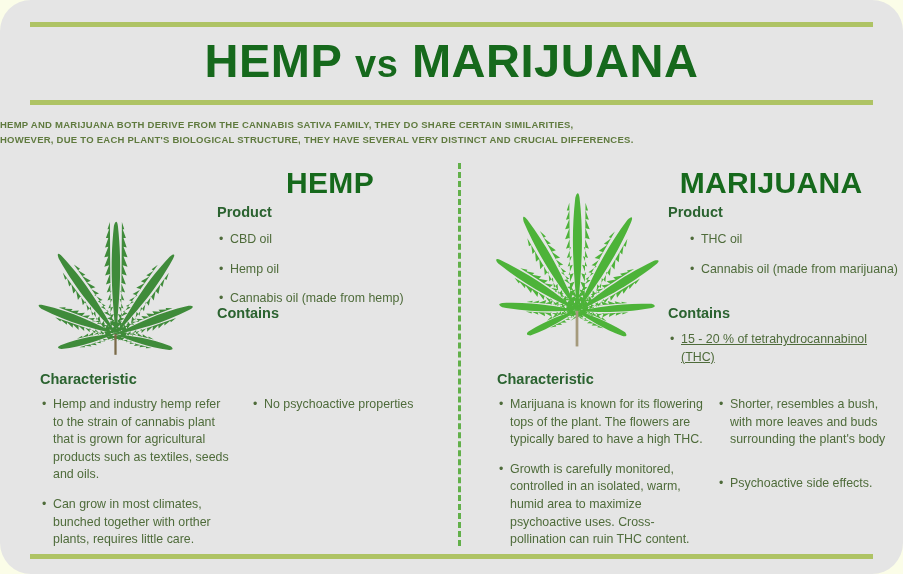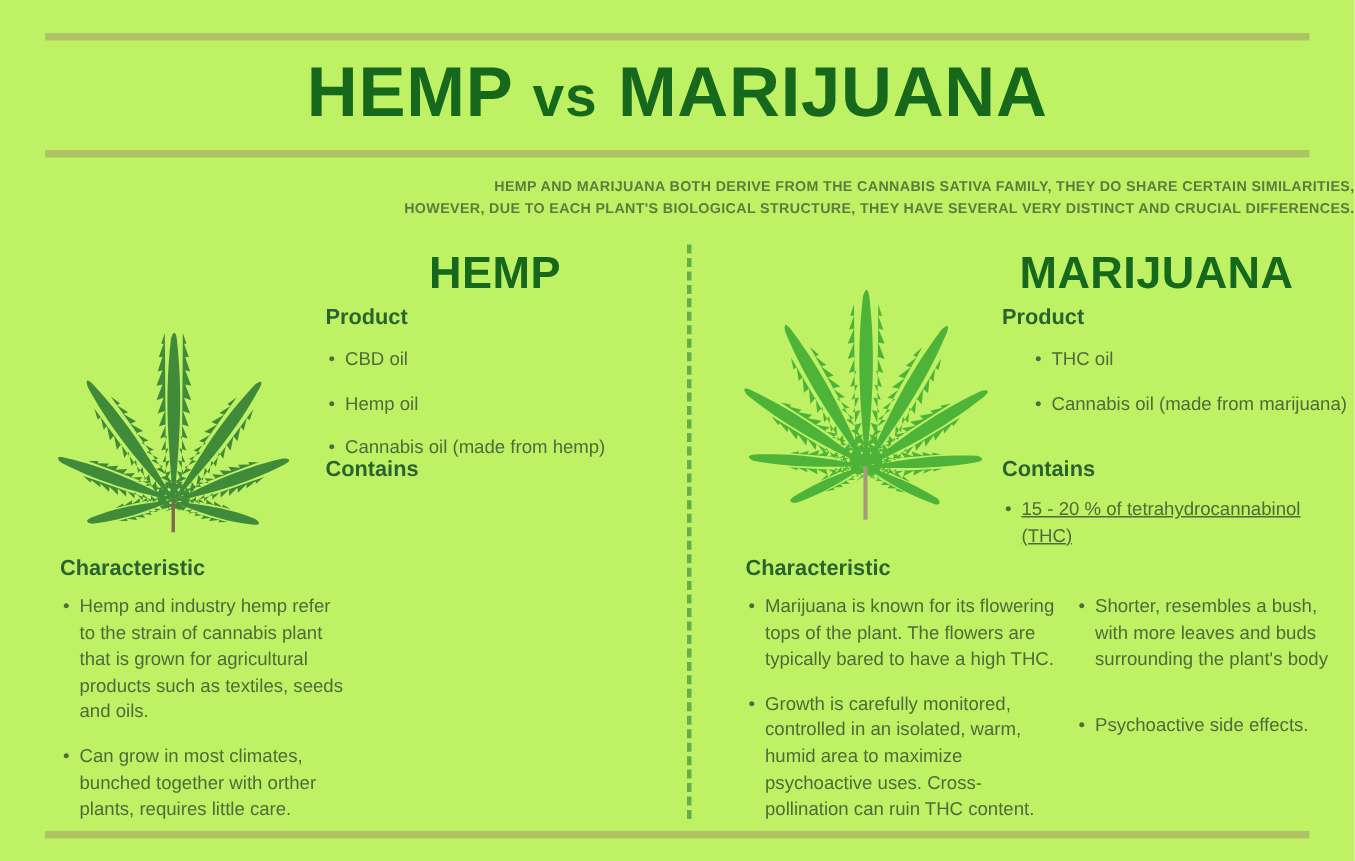--- a/index.html
+++ b/index.html
@@ -10,21 +10,22 @@
     width: 903px;
     height: 574px;
     background: #fbfde8;
     font-family: "Liberation Sans", sans-serif;
     overflow: hidden;
     position: relative;
   }
   .page {
     position: absolute;
     inset: 0;
-    background: #bef264;
+    background: #e5e5e5;
+    border-radius: 31px;
   }
 
   
   .rule {
     position: absolute;
     left: 30px;
     width: 843px;
     height: 5px;
     background: #aec364;
   }
@@ -49,21 +50,21 @@
     font-size: 38px;
     font-weight: bold;
   }
 
   
   .subtitle {
     position: absolute;
     top: 118px;
     left: 0;
     width: 903px;
-    text-align: right;
+    text-align: left;
     font-size: 9.5px;
     font-weight: bold;
     color: #5f7a3e;
     line-height: 1.55;
     letter-spacing: 0.25px;
   }
   .subtitle div { white-space: nowrap; }
 
   
   .divider {
@@ -278,20 +279,21 @@
   </div>
 
   <div class="sec-title hemp-contains-title">Contains</div>
 
   <div class="sec-title hemp-char-title">Characteristic</div>
   <div class="bullets hemp-char-a">
     <div class="bullet">Hemp and industry hemp refer to the strain of cannabis plant that is grown for agricultural products such as textiles, seeds and oils.</div>
     <div class="bullet">Can grow in most climates, bunched together with orther plants, requires little care.</div>
   </div>
   <div class="bullets hemp-char-b">
+    <div class="bullet">No psychoactive properties</div>
   </div>
 
   <div class="col-heading heading-marijuana">MARIJUANA</div>
 
   <div class="sec-title mj-product-title">Product</div>
   <div class="bullets mj-product-list">
     <div class="bullet">THC oil</div>
     <div class="bullet">Cannabis oil (made from marijuana)</div>
   </div>
 

